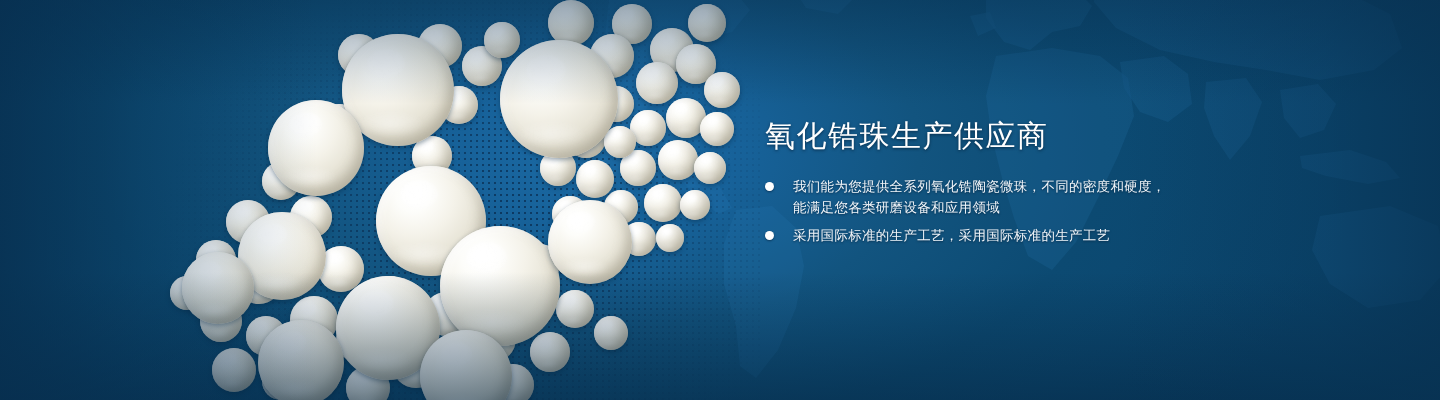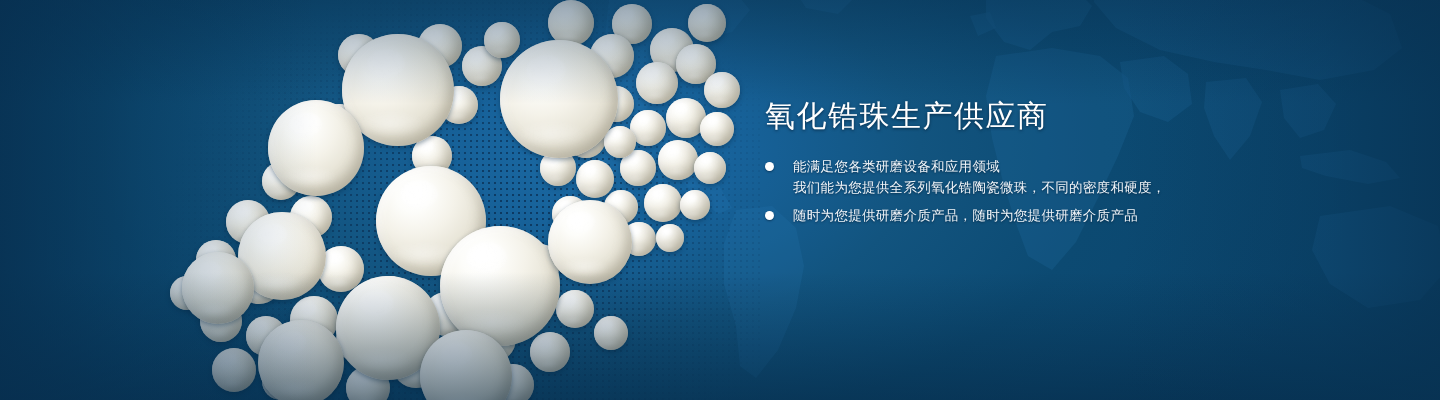--- a/index.html
+++ b/index.html
@@ -93,21 +93,21 @@
     border-radius: 50%;
     background: radial-gradient(ellipse at 50% 50%,
         rgba(255,255,255,0.42) 0%, rgba(255,255,255,0) 75%);
     filter: blur(2px);
   }
 
   
   .copy {
     position: absolute;
     left: 765px;
-    top: 98px;
+    top: 118px;
     width: 600px;
   }
   .headline {
     color: #ffffff;
     font-size: 30px;
     font-weight: normal;
     letter-spacing: 1.5px;
     line-height: 36px;
     margin: 0 0 22px 0;
     text-shadow: 0 1px 3px rgba(4,30,54,0.75);
@@ -267,26 +267,26 @@
 
   <div class="bg-vignette"></div>
 
   <div class="copy">
     <h1 class="headline">氧化锆珠生产供应商</h1>
 
     <ul class="bullets">
 
       <li class="bullet-item">
         <span class="bullet-dot"></span>
+        <span class="bullet-line">我们能为您提供全系列氧化锆陶瓷微珠，不同的密度和硬度，</span>
         <span class="bullet-line">能满足您各类研磨设备和应用领域</span>
-        <span class="bullet-line">我们能为您提供全系列氧化锆陶瓷微珠，不同的密度和硬度，</span>
       </li>
 
 
       <li class="bullet-item">
         <span class="bullet-dot"></span>
-        <span class="bullet-line">随时为您提供研磨介质产品，随时为您提供研磨介质产品</span>
+        <span class="bullet-line">采用国际标准的生产工艺，采用国际标准的生产工艺</span>
       </li>
 
     </ul>
   </div>
 
 </div>
 
 </body></html>

